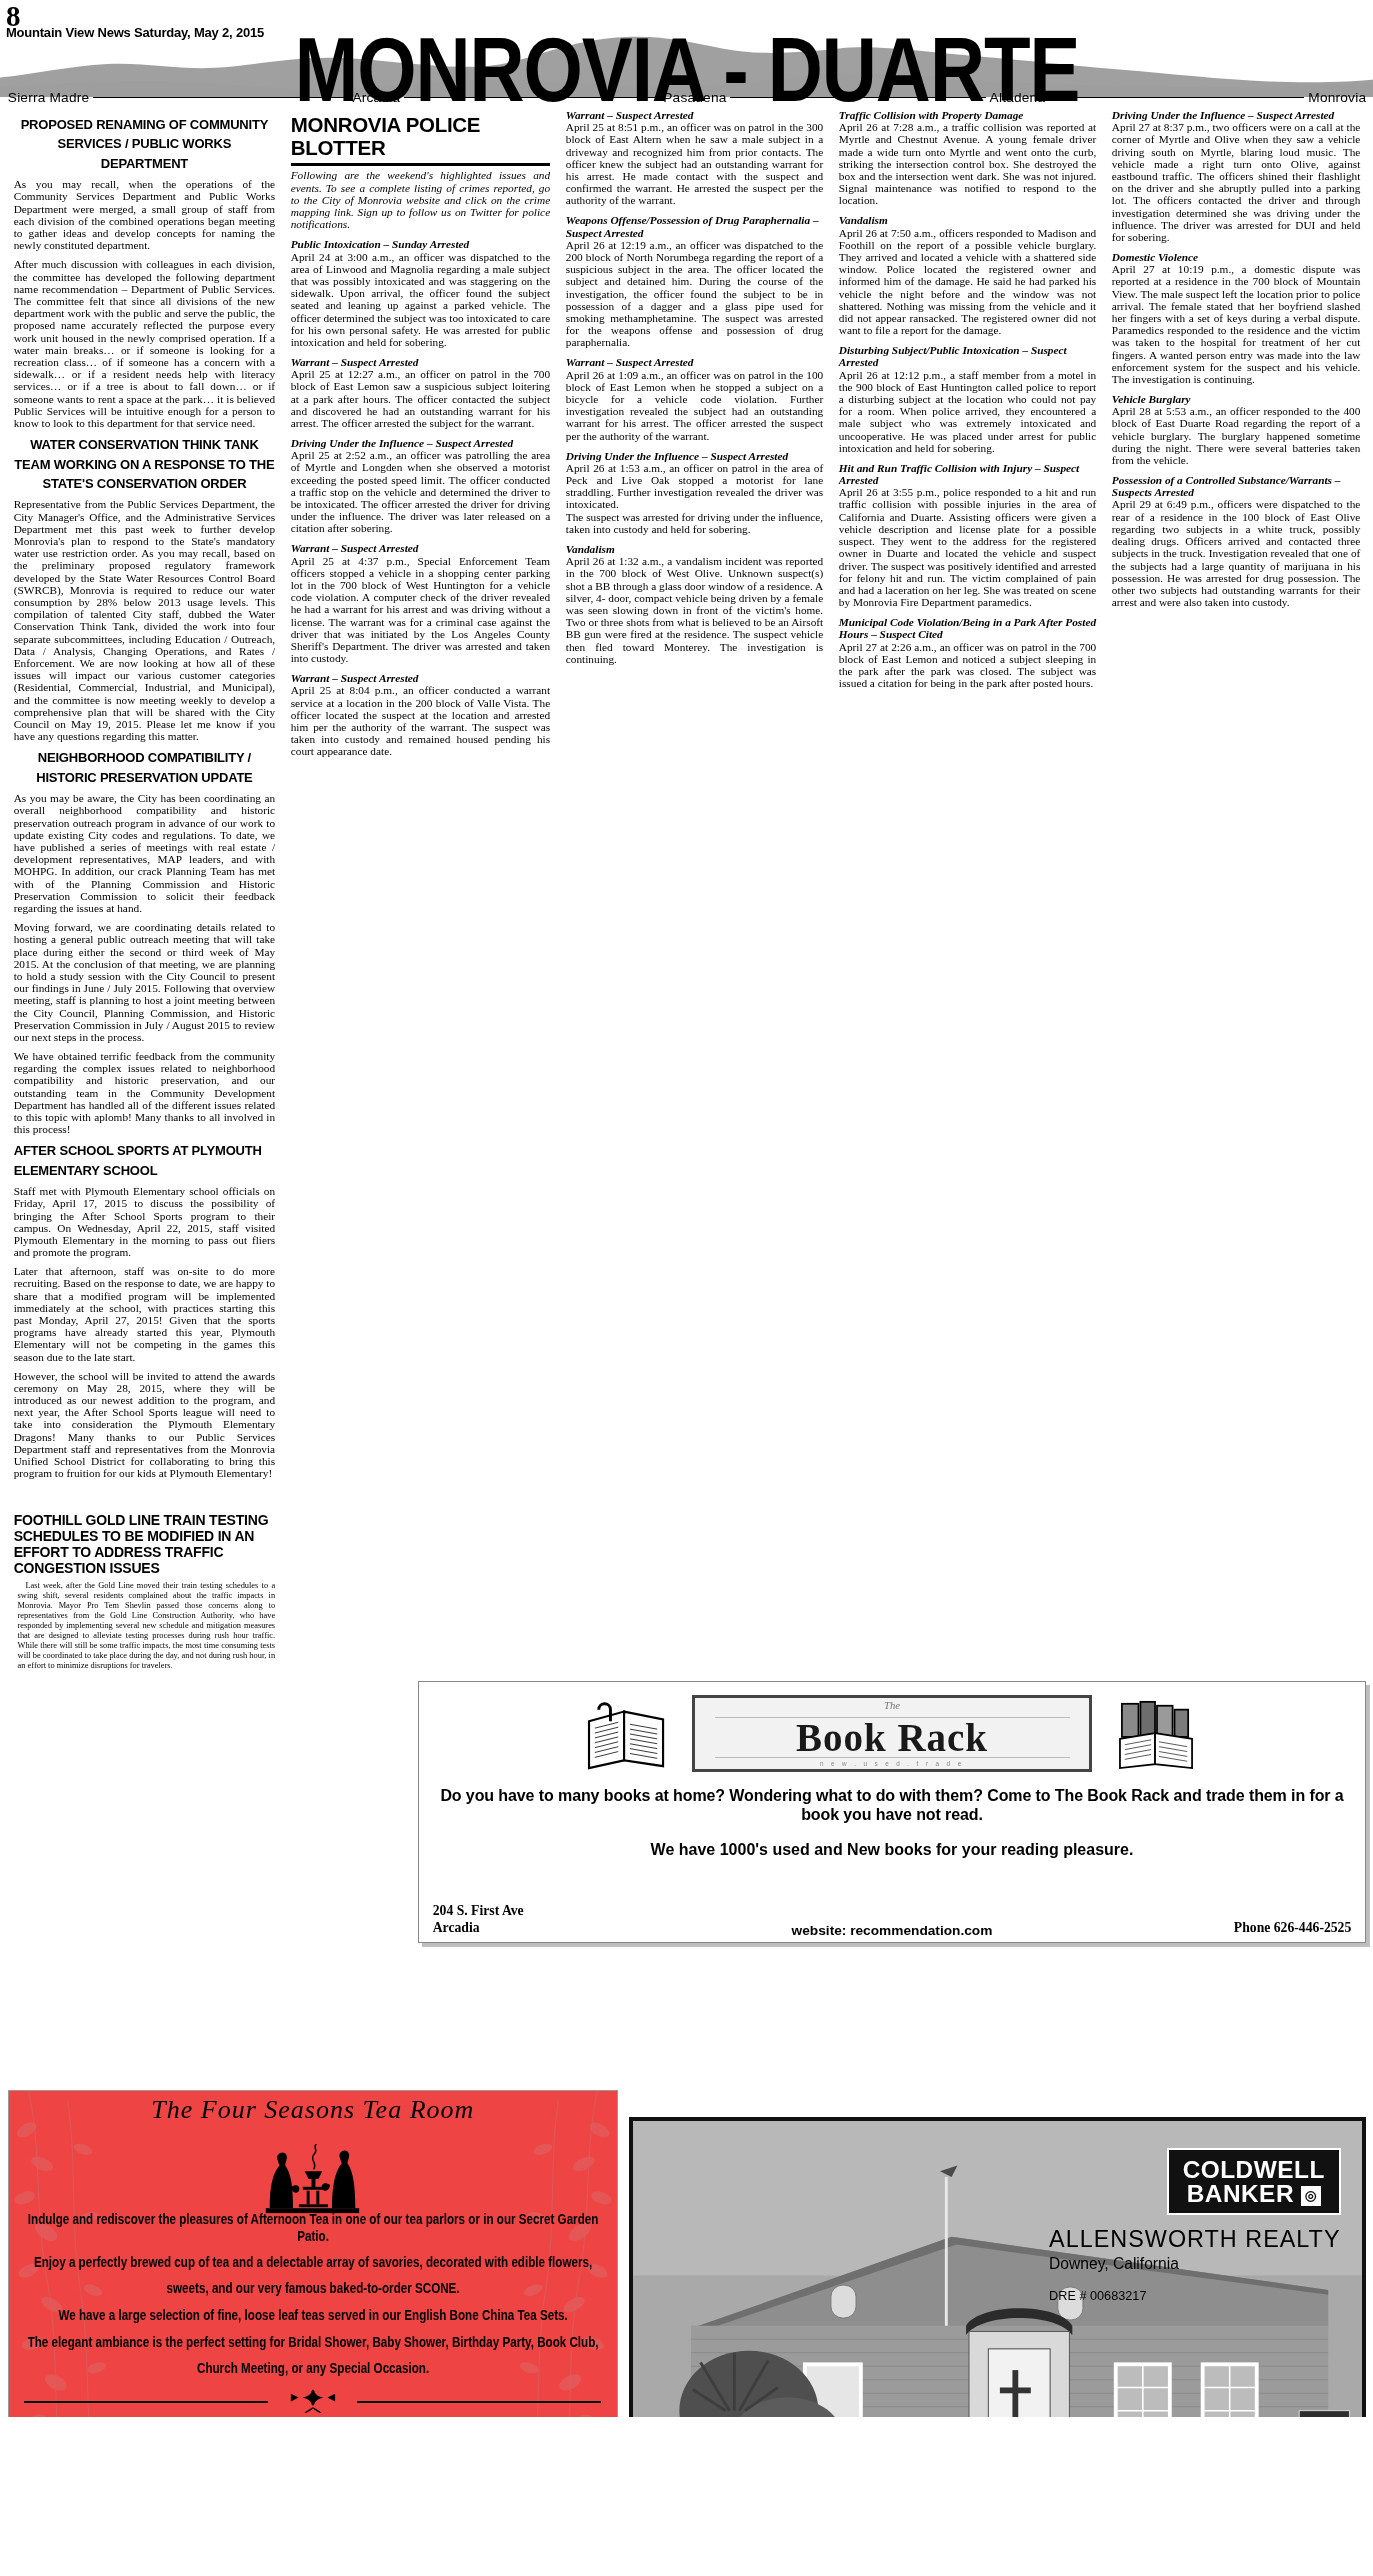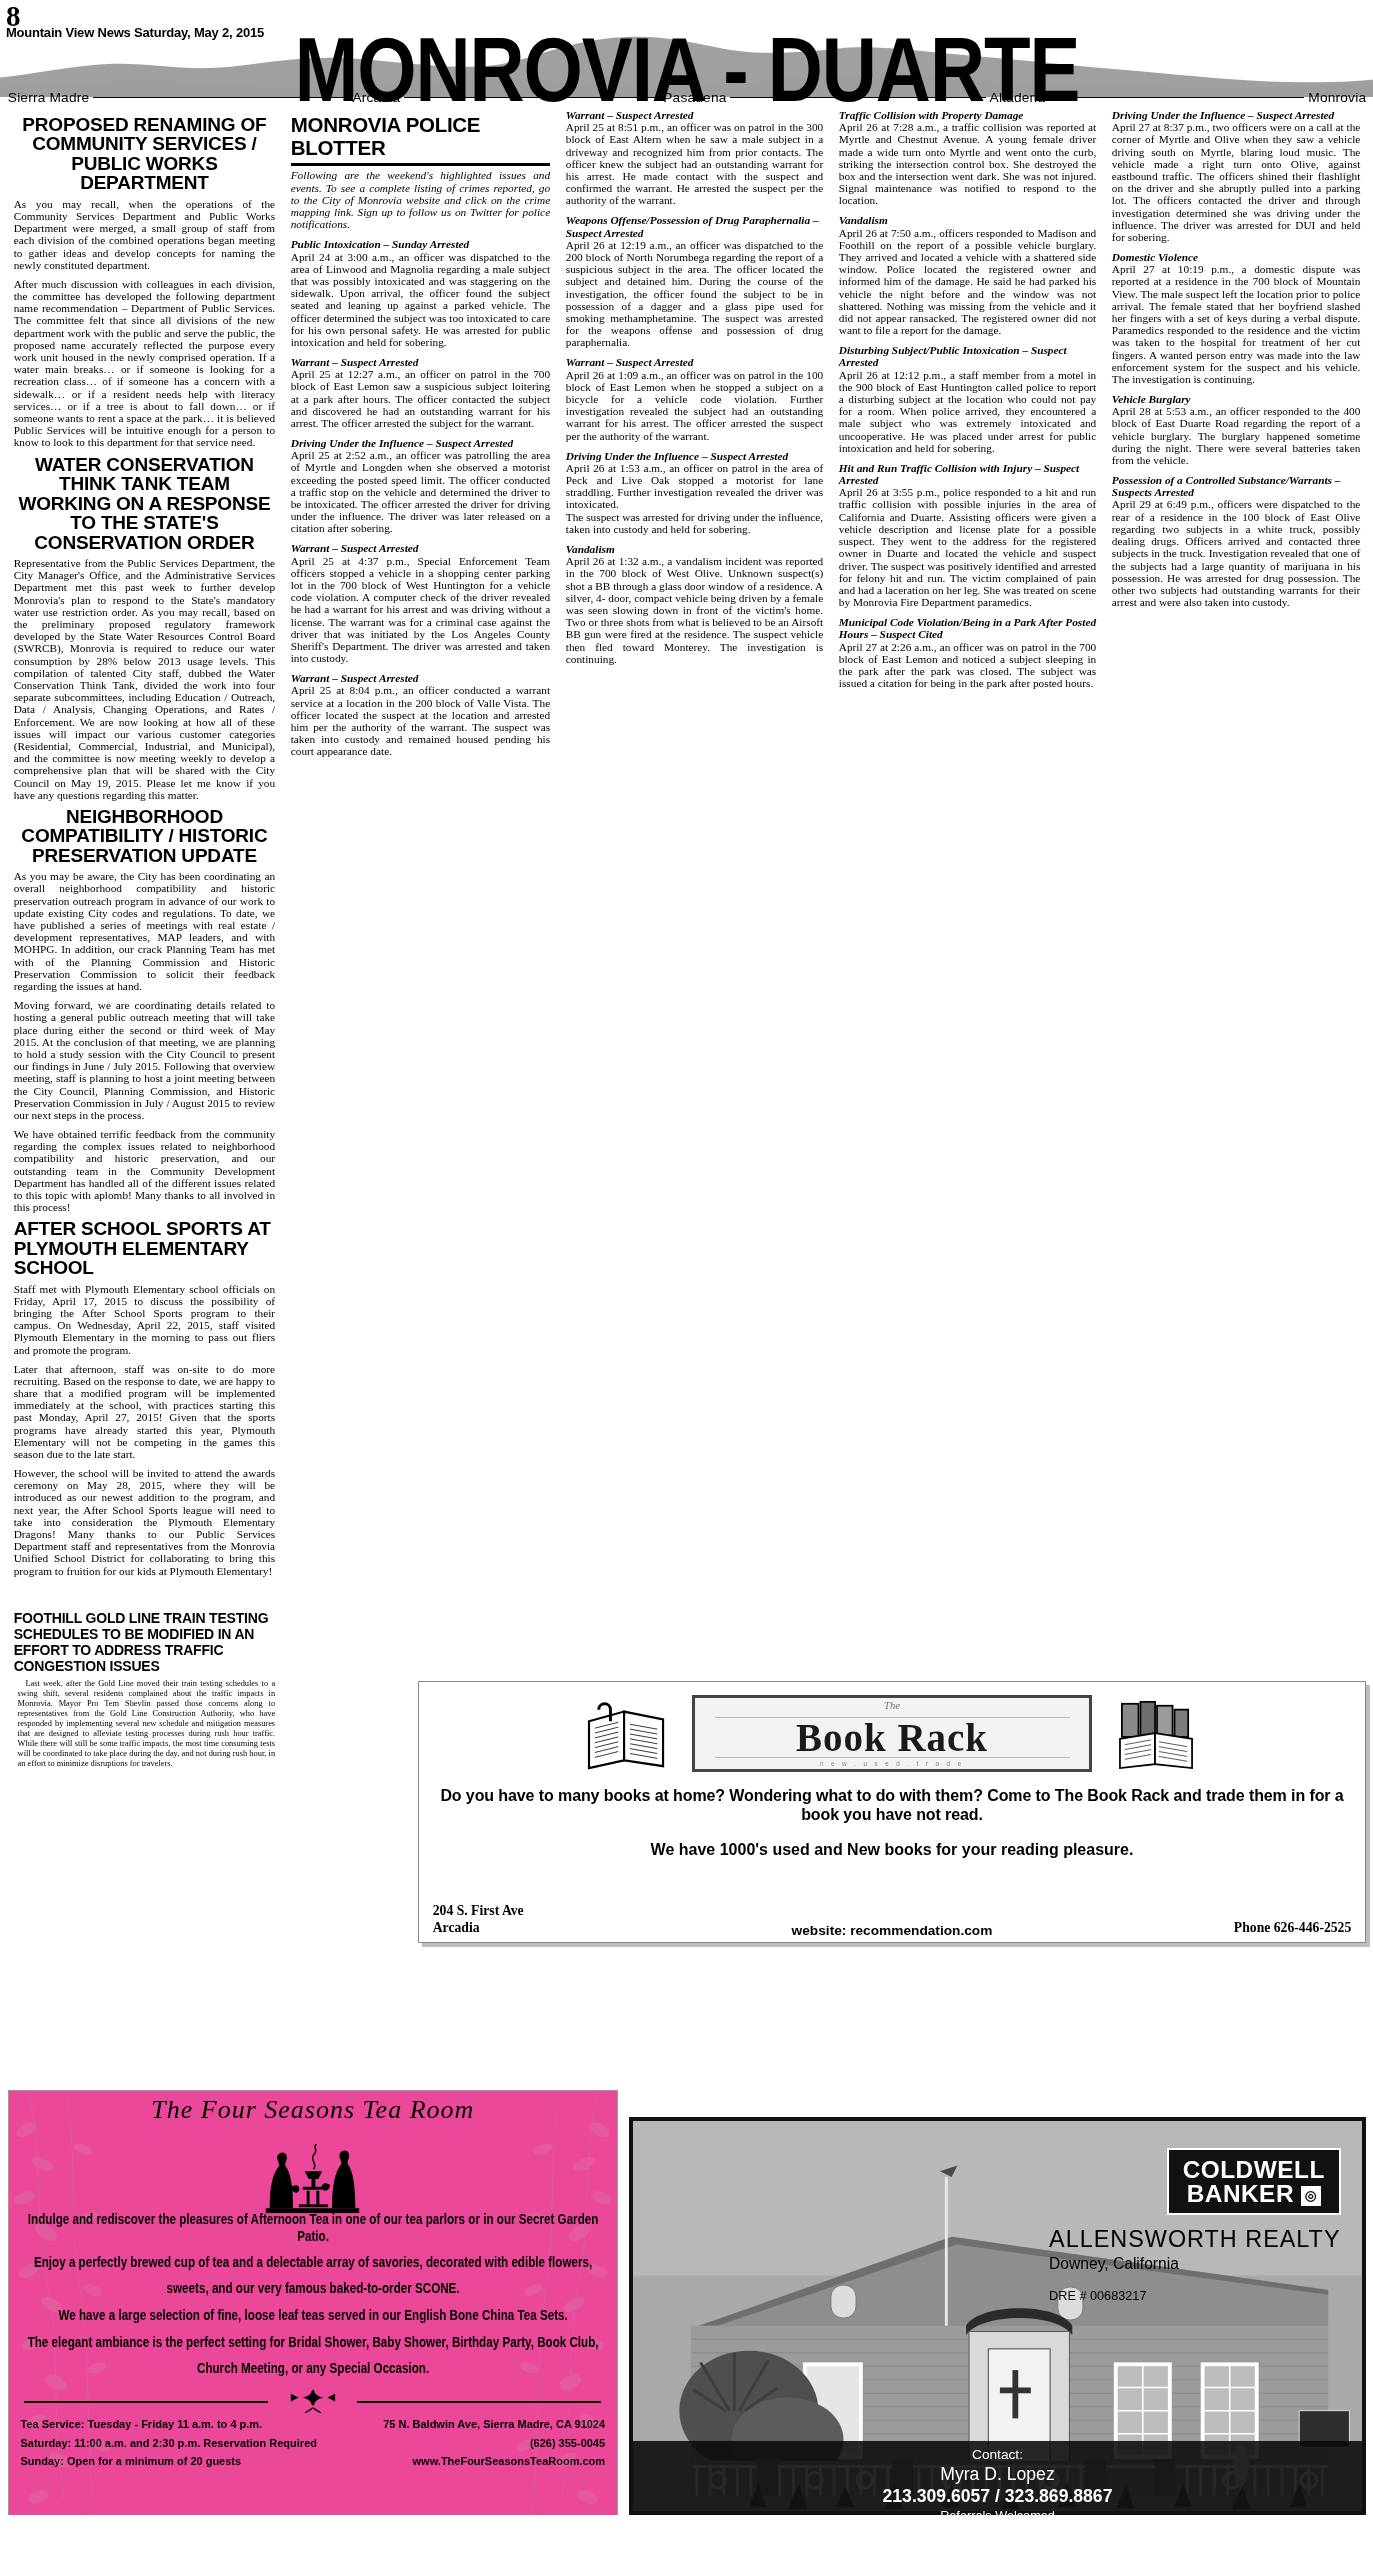--- a/index.html
+++ b/index.html
@@ -53,21 +53,21 @@
   .col { padding: 0 7.8px; }
   .col-1 { width: 278px; }
   .col-2 { width: 276px; }
   .col-3 { width: 274px; }
   .col-4 { width: 274px; }
   .col-5 { width: 265px; }
 
   h2.headline {
     font-family: "Liberation Sans", sans-serif;
     font-weight: bold;
-    font-size: 19px;
+    font-size: 13px;
     line-height: 19.5px;
     text-align: center;
     margin: 5.9px 0 4.9px;
     letter-spacing: -0.2px;
   }
   h2.headline.left { text-align: left; }
   h2.bl-head {
     font-family: "Liberation Sans", sans-serif;
     font-weight: bold;
     font-size: 20.5px;
@@ -163,21 +163,21 @@
     font-family: "Liberation Sans", sans-serif;
     font-weight: bold; font-size: 13.7px;
   }
 
   
   .tea-ad {
     position: absolute;
     left: 7.8px; top: 2090px;
     width: 610px; height: 444px;
     border: 1px solid #999;
-    background: #ec4899;
+    background: #ef4444;
     overflow: hidden;
   }
   .tea-bg-l, .tea-bg-r {
     position: absolute; top: 0; width: 117px; height: 100%;
     opacity: 0.22;
   }
   .tea-bg-l { left: 0; }
   .tea-bg-r { right: 0; }
   .tea-script {
     position: relative; text-align: center; margin-top: 3.9px; height: 55px;

